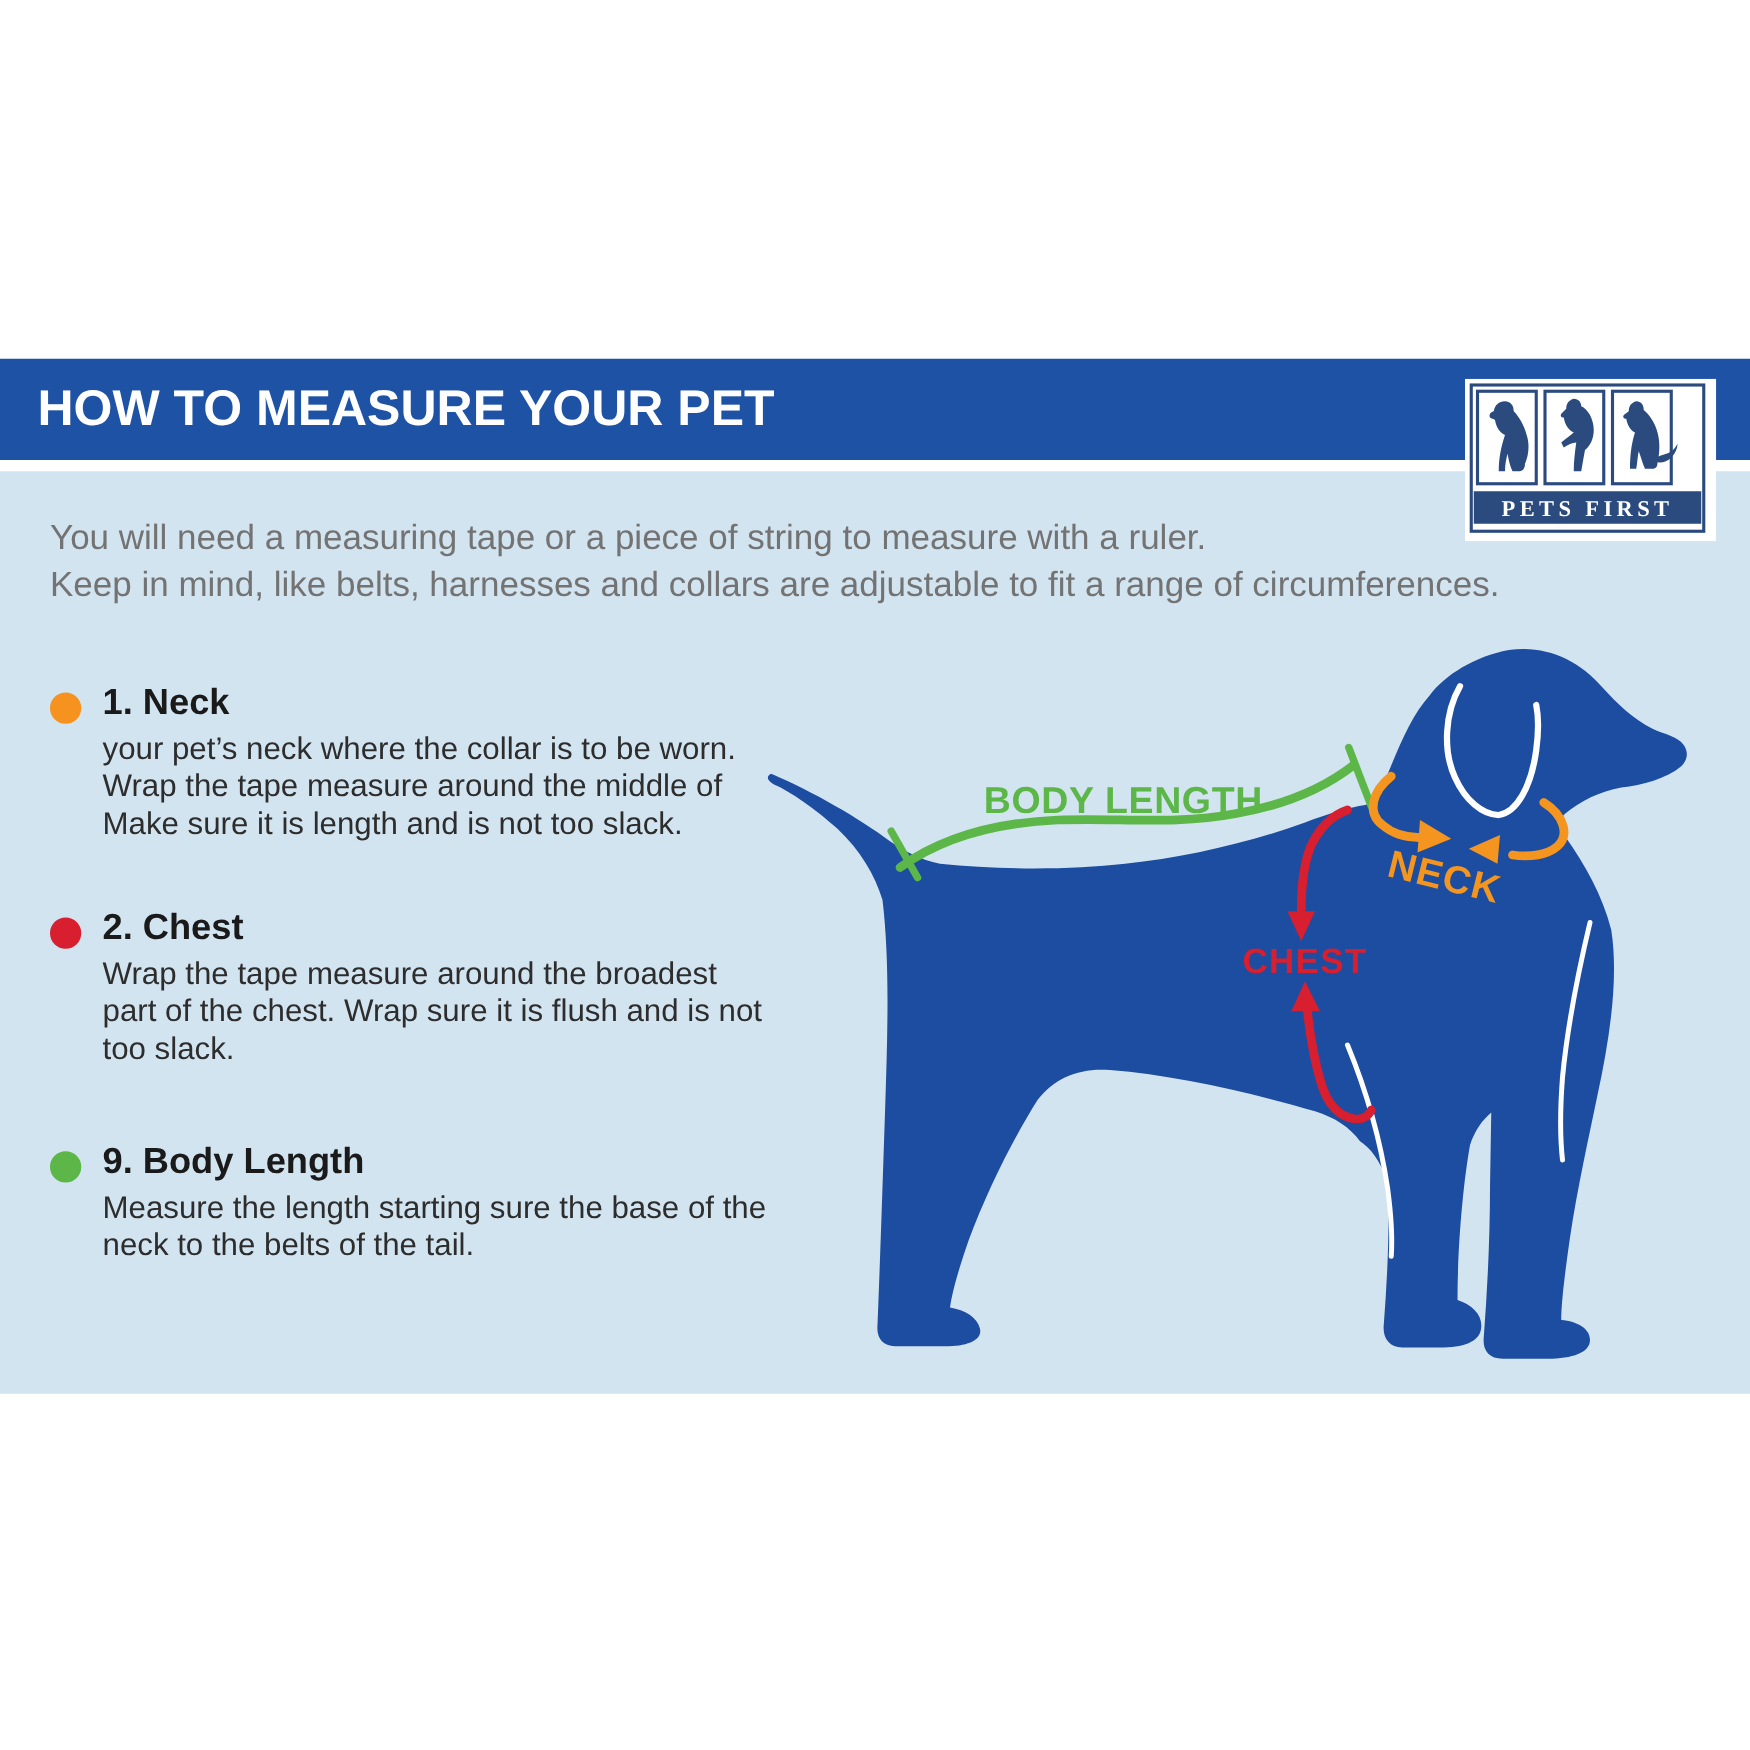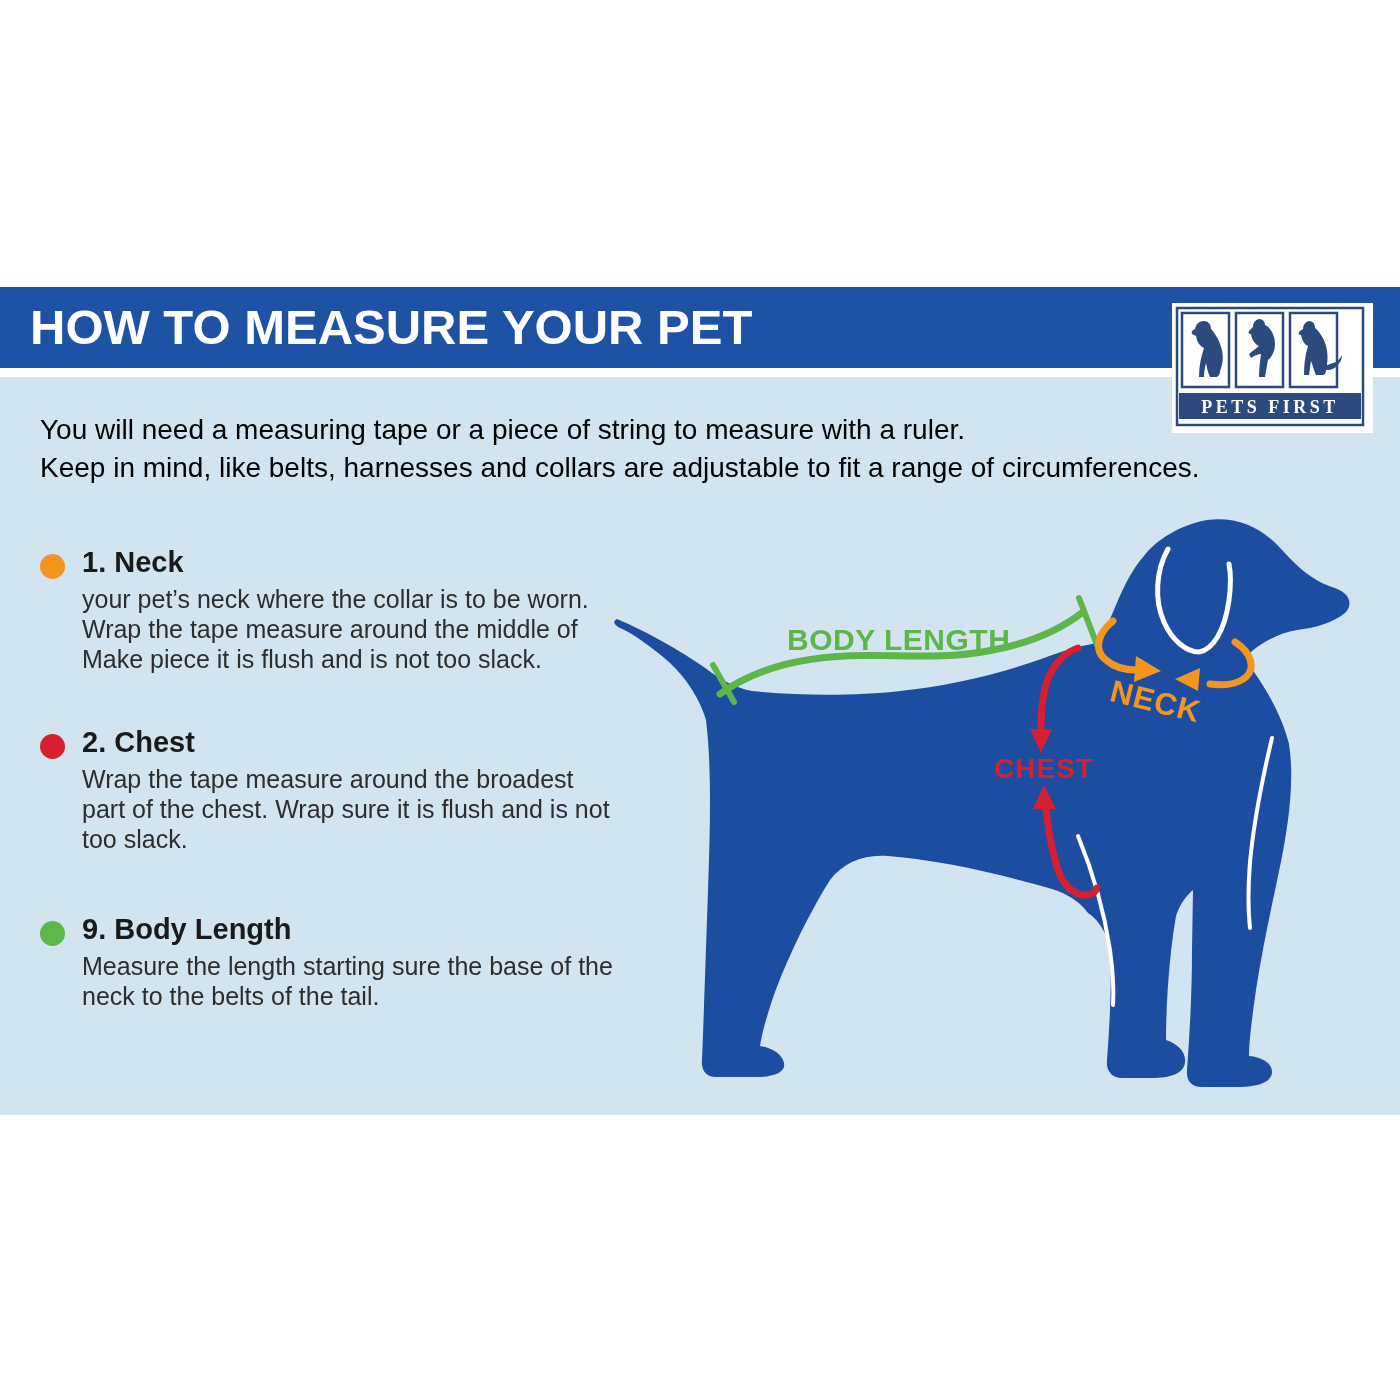--- a/index.html
+++ b/index.html
@@ -5,27 +5,27 @@
   html,body{margin:0;padding:0;background:#ffffff;}
   #canvas{
     position:relative;width:1400px;height:1400px;background:#ffffff;overflow:hidden;
     font-family:"Liberation Sans", sans-serif;
   }
   .header-bar{
     position:absolute;left:0;top:287px;width:1400px;height:81px;
   }
   .header-title{
     position:absolute;left:30px;top:0;height:81px;line-height:81px;
-    color:#ffffff;font-size:49px;font-weight:bold;letter-spacing:0px;white-space:nowrap;
+    color:#ffffff;font-size:40px;font-weight:bold;letter-spacing:0px;white-space:nowrap;
   }
   .panel{
     position:absolute;left:0;top:377px;width:1400px;height:738px;
   }
   .intro{
-    position:absolute;left:40px;top:411px;color:#000000;font-size:28px;line-height:38px;
+    position:absolute;left:40px;top:411px;color:#737373;font-size:28px;line-height:38px;
   }
   .step{position:absolute;left:40px;}
   .bullet{position:absolute;left:0;top:8px;width:25px;height:25px;border-radius:50%;}
   .step-heading{position:absolute;left:42px;top:0;font-size:29px;font-weight:bold;color:#1a1a1a;white-space:nowrap;}
   .step-body{position:absolute;left:42px;top:38px;font-size:25px;line-height:30px;color:#2d2d2d;white-space:nowrap;}
   #step-1{top:546px;}
   #step-2{top:726px;}
   #step-3{top:913px;}
   .dog-svg{position:absolute;left:600px;top:500px;}
   .logo{position:absolute;left:1172px;top:303px;}
@@ -47,21 +47,21 @@
       <div>You will need a measuring tape or a piece of string to measure with a ruler.</div>
       <div>Keep in mind, like belts, harnesses and collars are adjustable to fit a range of circumferences.</div>
     </div>
 
   <div class="step" id="step-1">
     <div class="bullet" style="background-color: rgb(246, 146, 30);"></div>
     <div class="step-heading">1. Neck</div>
     <div class="step-body">
         <div>your pet’s neck where the collar is to be worn.</div>
         <div>Wrap the tape measure around the middle of</div>
-        <div>Make piece it is flush and is not too slack.</div>
+        <div>Make sure it is length and is not too slack.</div>
       </div>
   </div>
 
   <div class="step" id="step-2">
     <div class="bullet" style="background-color: rgb(215, 31, 47);"></div>
     <div class="step-heading">2. Chest</div>
     <div class="step-body">
         <div>Wrap the tape measure around the broadest</div>
         <div>part of the chest. Wrap sure it is flush and is not</div>
         <div>too slack.</div>

